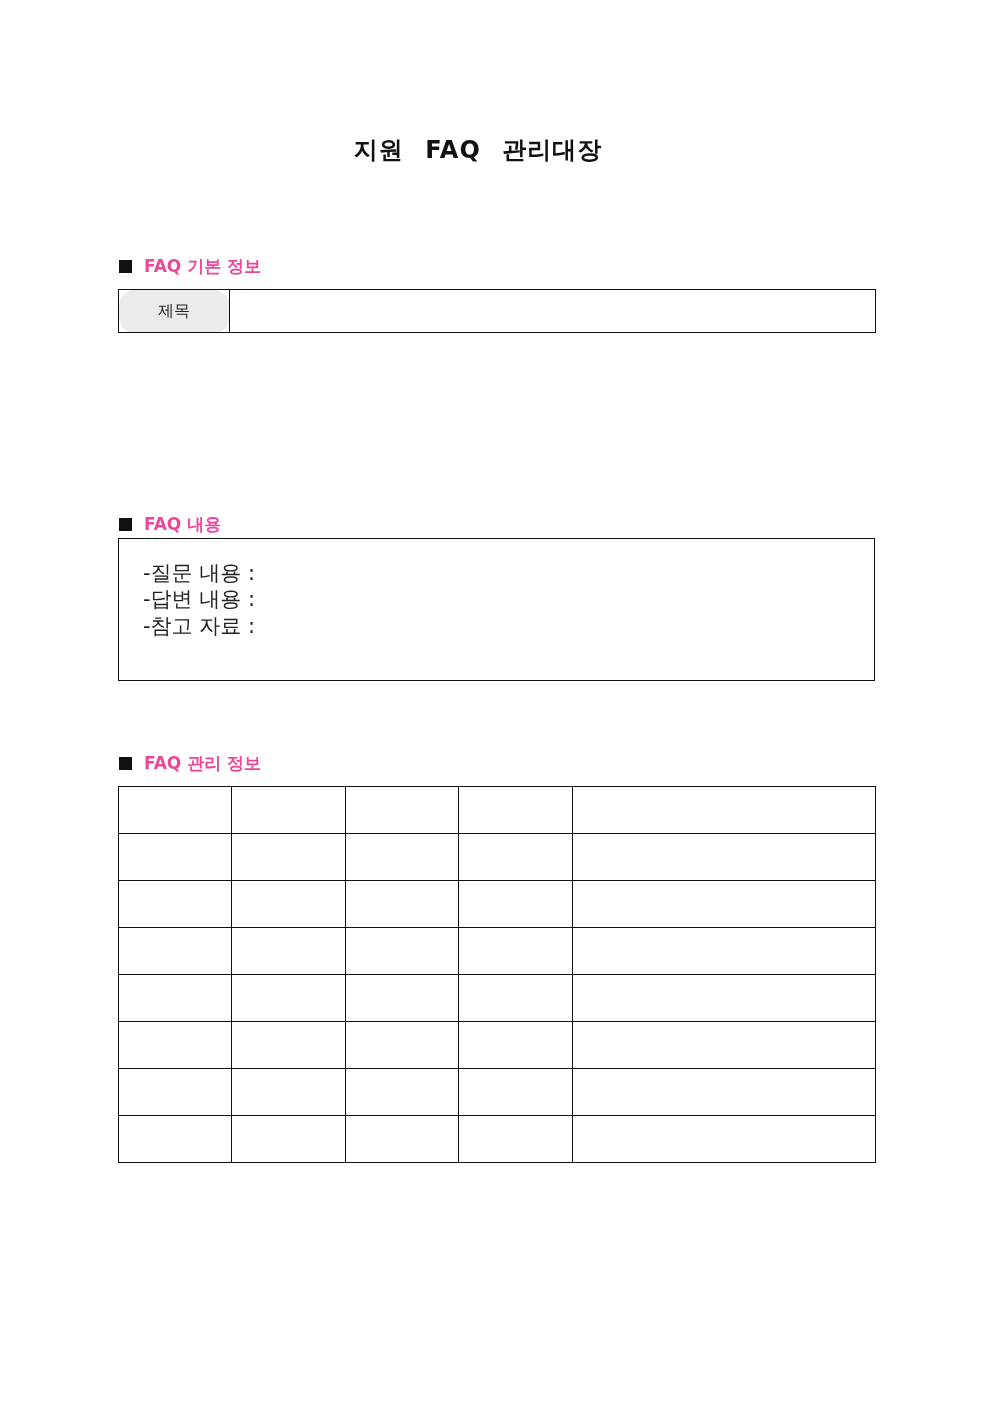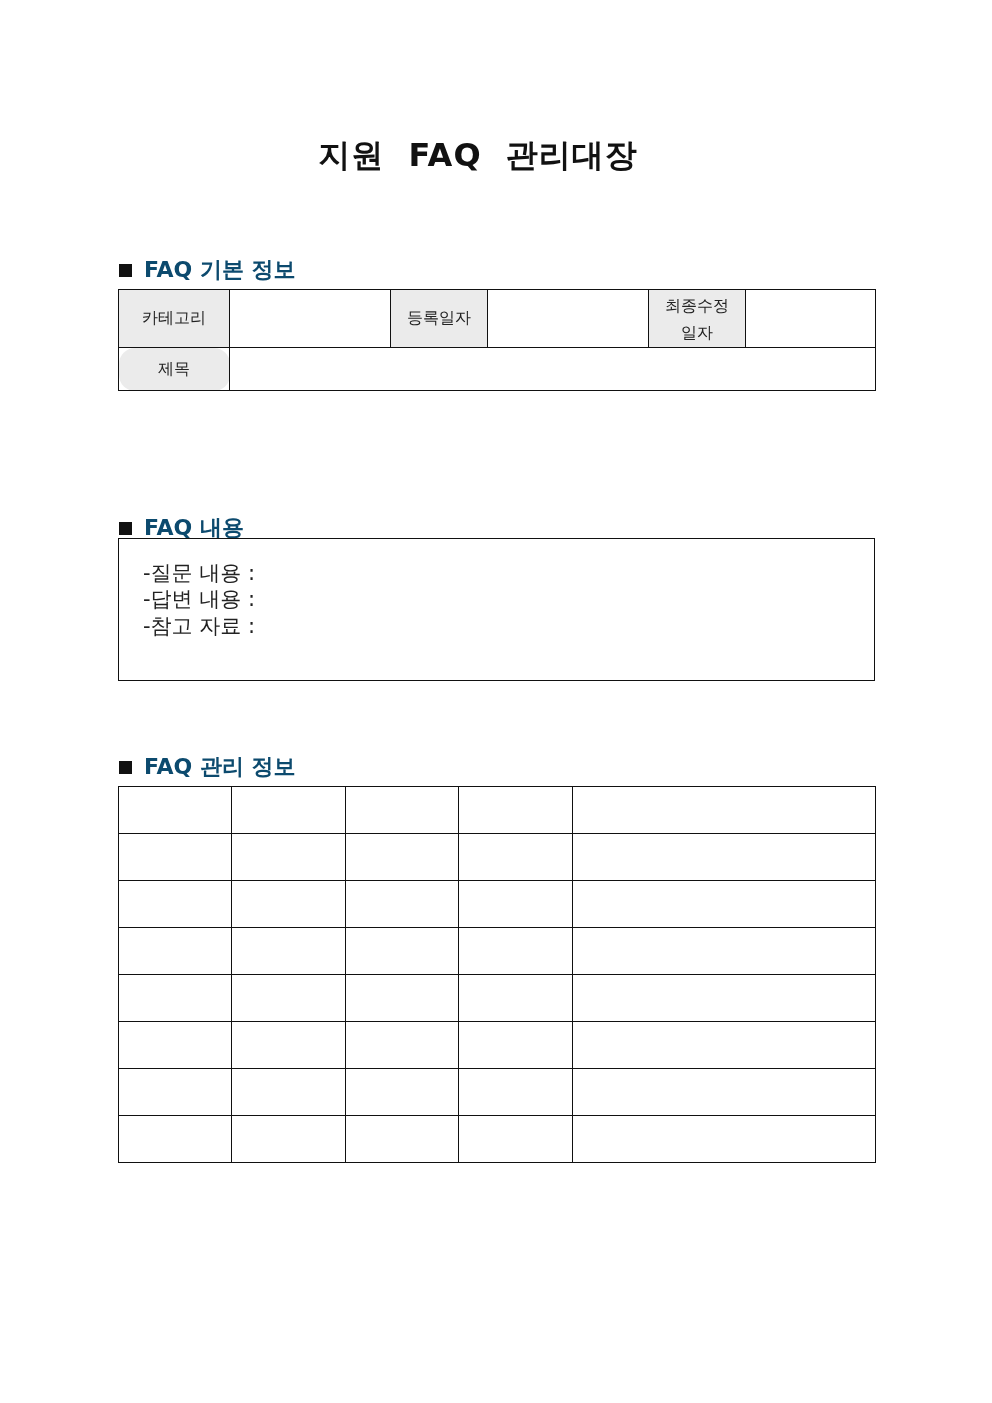--- a/index.html
+++ b/index.html
@@ -3,27 +3,27 @@
 <meta charset="utf-8">
 <style>
   html, body { margin: 0; padding: 0; background: #ffffff; }
   body {
     width: 992px; height: 1403px; position: relative; overflow: hidden;
     font-family: "DejaVu Sans", "Liberation Sans", sans-serif;
     color: #1a1a1a;
   }
   .title {
     position: absolute; left: 0; top: 134px; width: 956px;
-    text-align: center; font-size: 32px; font-weight: bold; letter-spacing: 1px;
+    text-align: center; font-size: 24px; font-weight: bold; letter-spacing: 1px;
     color: #111;
   }
   .title .w { margin: 0 6px; }
   .section-heading {
     position: absolute; left: 119px;
-    font-size: 22px; font-weight: bold; color: #0c4a6e;
+    font-size: 17px; font-weight: bold; color: #ec4899;
     display: flex; align-items: center;
   }
   .section-heading .sq {
     display: inline-block; width: 13px; height: 13px; background: #111; margin-right: 12px;
   }
   table { border-collapse: collapse; position: absolute; table-layout: fixed; }
   td, th {
     border: 1.5px solid #111; padding: 0; text-align: center; vertical-align: middle;
     font-size: 16px; font-weight: normal; color: #222;
   }
@@ -61,31 +61,20 @@
 <table class="basic">
   <colgroup>
     <col style="width:111px">
       <col style="width:161px">
       <col style="width:97px">
       <col style="width:161px">
       <col style="width:97px">
       <col style="width:130px">
   </colgroup>
   <tbody>
-      <tr class="r1">
-    <td class="lbl">카테고리</td>
-    <td></td>
-    <td class="lbl">등록일자</td>
-    <td></td>
-    <td class="lbl two-line">
-      <span>최종수정</span><br>
-      <span>일자</span>
-    </td>
-    <td></td>
-  </tr>
   <tr class="r3">
     <td class="lbl">제목</td>
     <td colspan="5"></td>
   </tr>
 </tbody>
   </table>
 
 <div class="section-heading" style="top:513px;">
   <span class="sq"></span>
   <span>FAQ 내용</span>

